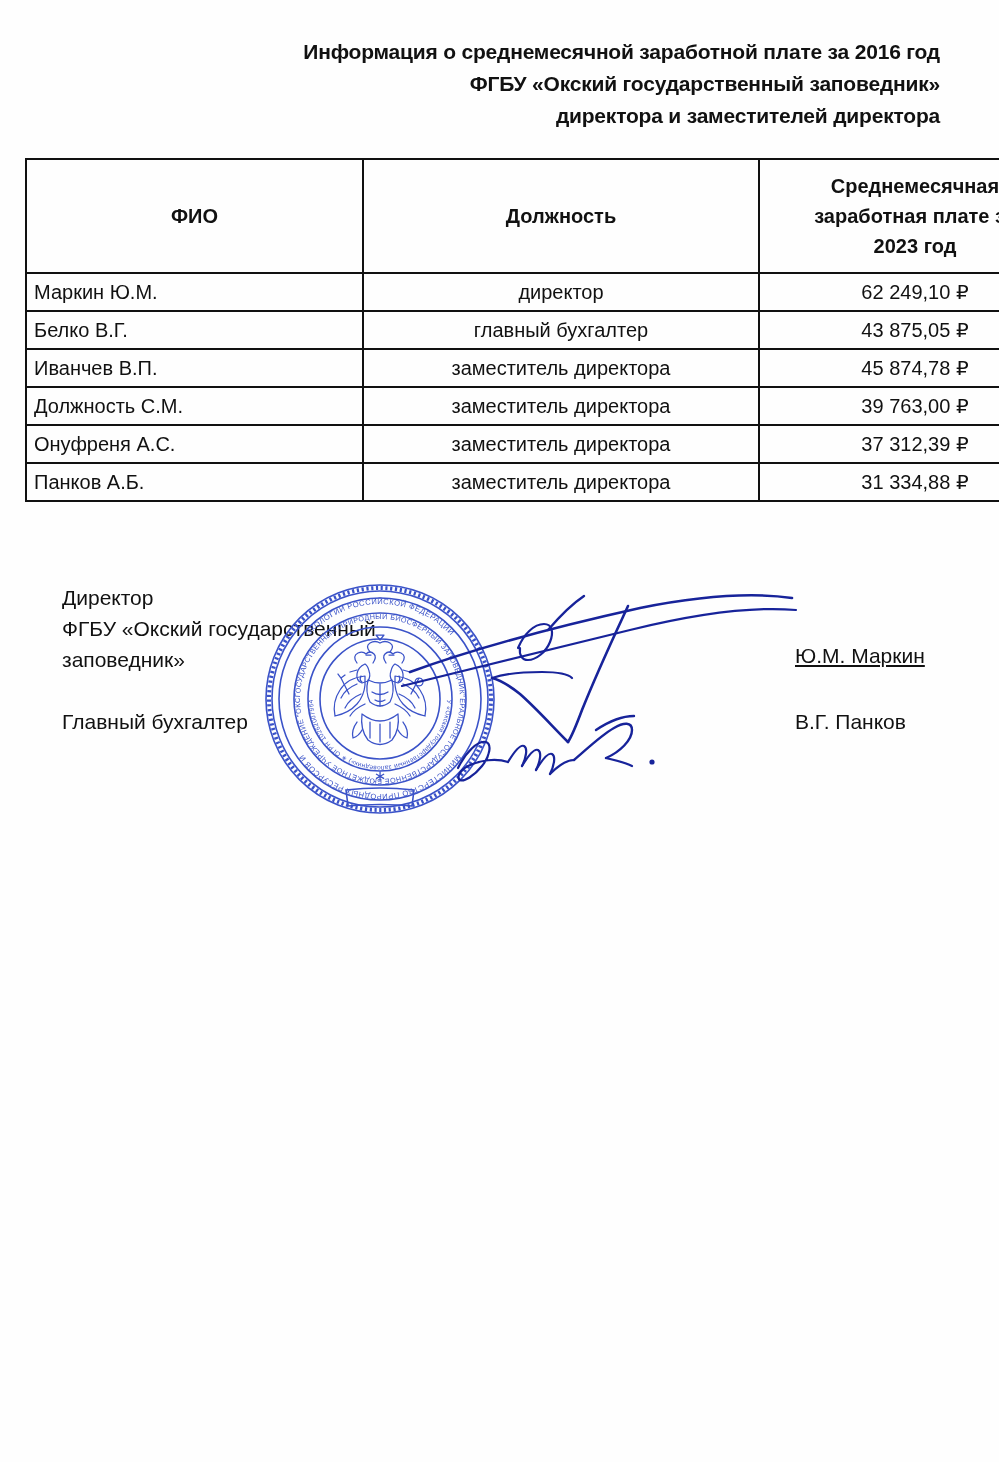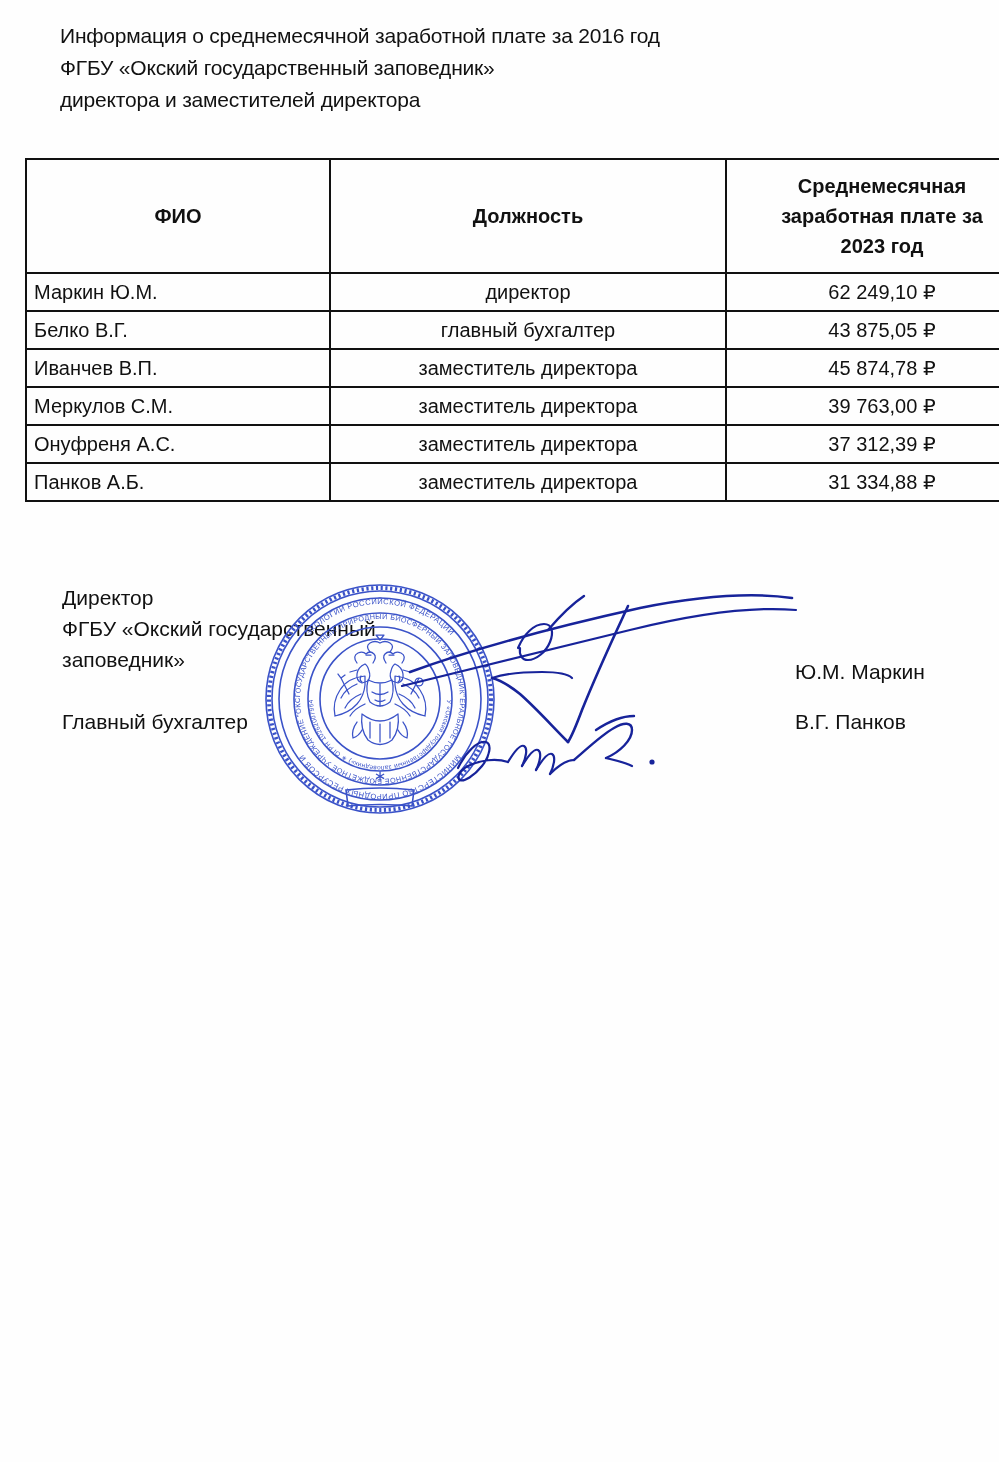--- a/index.html
+++ b/index.html
@@ -14,24 +14,24 @@
     background: #fefefe;
     overflow: hidden;
     font-family: "Liberation Sans", "DejaVu Sans", sans-serif;
     color: #111111;
   }
 
   
   .doc-title {
     position: absolute;
     left: 60px;
-    top: 20px;
+    top: 36px;
     width: 880px;
-    text-align: left;
-    font-weight: normal;
+    text-align: right;
+    font-weight: bold;
     font-size: 21px;
     line-height: 32px;
     letter-spacing: -0.2px;
     color: #111111;
   }
   .doc-title .tline { display: block; white-space: nowrap; }
 
   
   .salary-table {
     position: absolute;
@@ -53,21 +53,21 @@
     height: 112px;
     font-weight: bold;
     text-align: center;
     line-height: 30px;
     padding: 0 6px;
   }
   .salary-table tbody td {
     height: 36px;
     font-weight: normal;
   }
-  .col-fio   { width: 304px; }
+  .col-fio   { width: 337px; }
   .col-post  { width: 396px; }
   .col-sal   { width: 312px; margin-top: 32px; }
 
   td.cell-fio {
     text-align: left;
     padding-left: 7px;
   }
   td.cell-post {
     text-align: center;
   }
@@ -94,21 +94,21 @@
   }
   .sign-role {
     display: block;
     white-space: nowrap;
   }
   .sign-name {
     position: absolute;
     left: 733px;
     white-space: nowrap;
   }
-  .sign-director-name { top: 74px; }
+  .sign-director-name { top: 58px; text-decoration: underline; }
   .sign-accountant-name { top: 0px; }
   .sign-gap { height: 31px; }
 
   
   .seal {
     position: absolute;
     left: 257px;
     top: 576px;
     width: 246px;
     height: 246px;
@@ -165,21 +165,21 @@
         <td class="cell-fio">Белко В.Г.</td>
         <td class="cell-post">главный бухгалтер</td>
         <td class="cell-sal">43 875,05 ₽</td>
       </tr>
       <tr>
         <td class="cell-fio">Иванчев В.П.</td>
         <td class="cell-post">заместитель директора</td>
         <td class="cell-sal">45 874,78 ₽</td>
       </tr>
       <tr>
-        <td class="cell-fio">Меркулов С.М.</td>
+        <td class="cell-fio">Должность С.М.</td>
         <td class="cell-post">заместитель директора</td>
         <td class="cell-sal">39 763,00 ₽</td>
       </tr>
       <tr>
         <td class="cell-fio">Онуфреня А.С.</td>
         <td class="cell-post">заместитель директора</td>
         <td class="cell-sal">37 312,39 ₽</td>
       </tr>
       <tr>
         <td class="cell-fio">Панков А.Б.</td>

